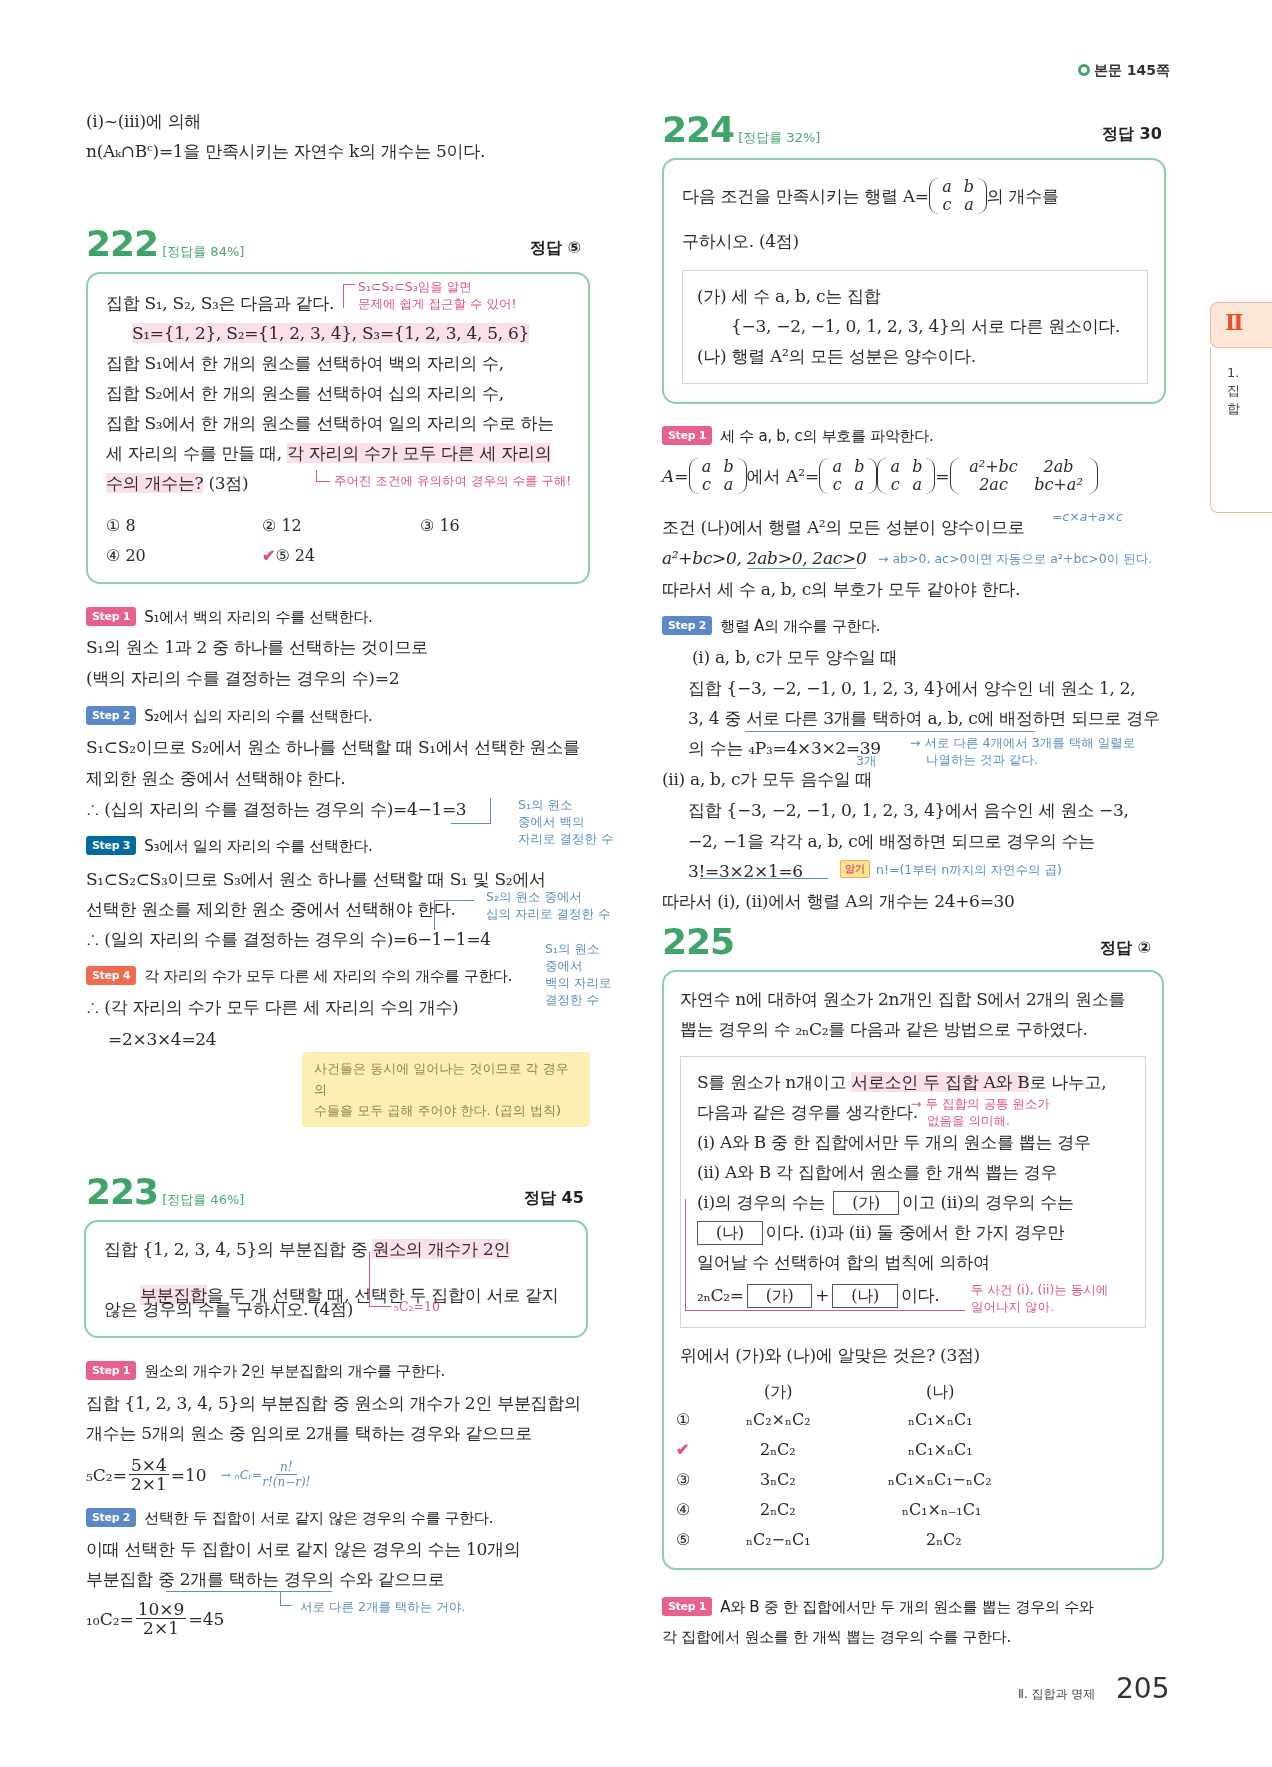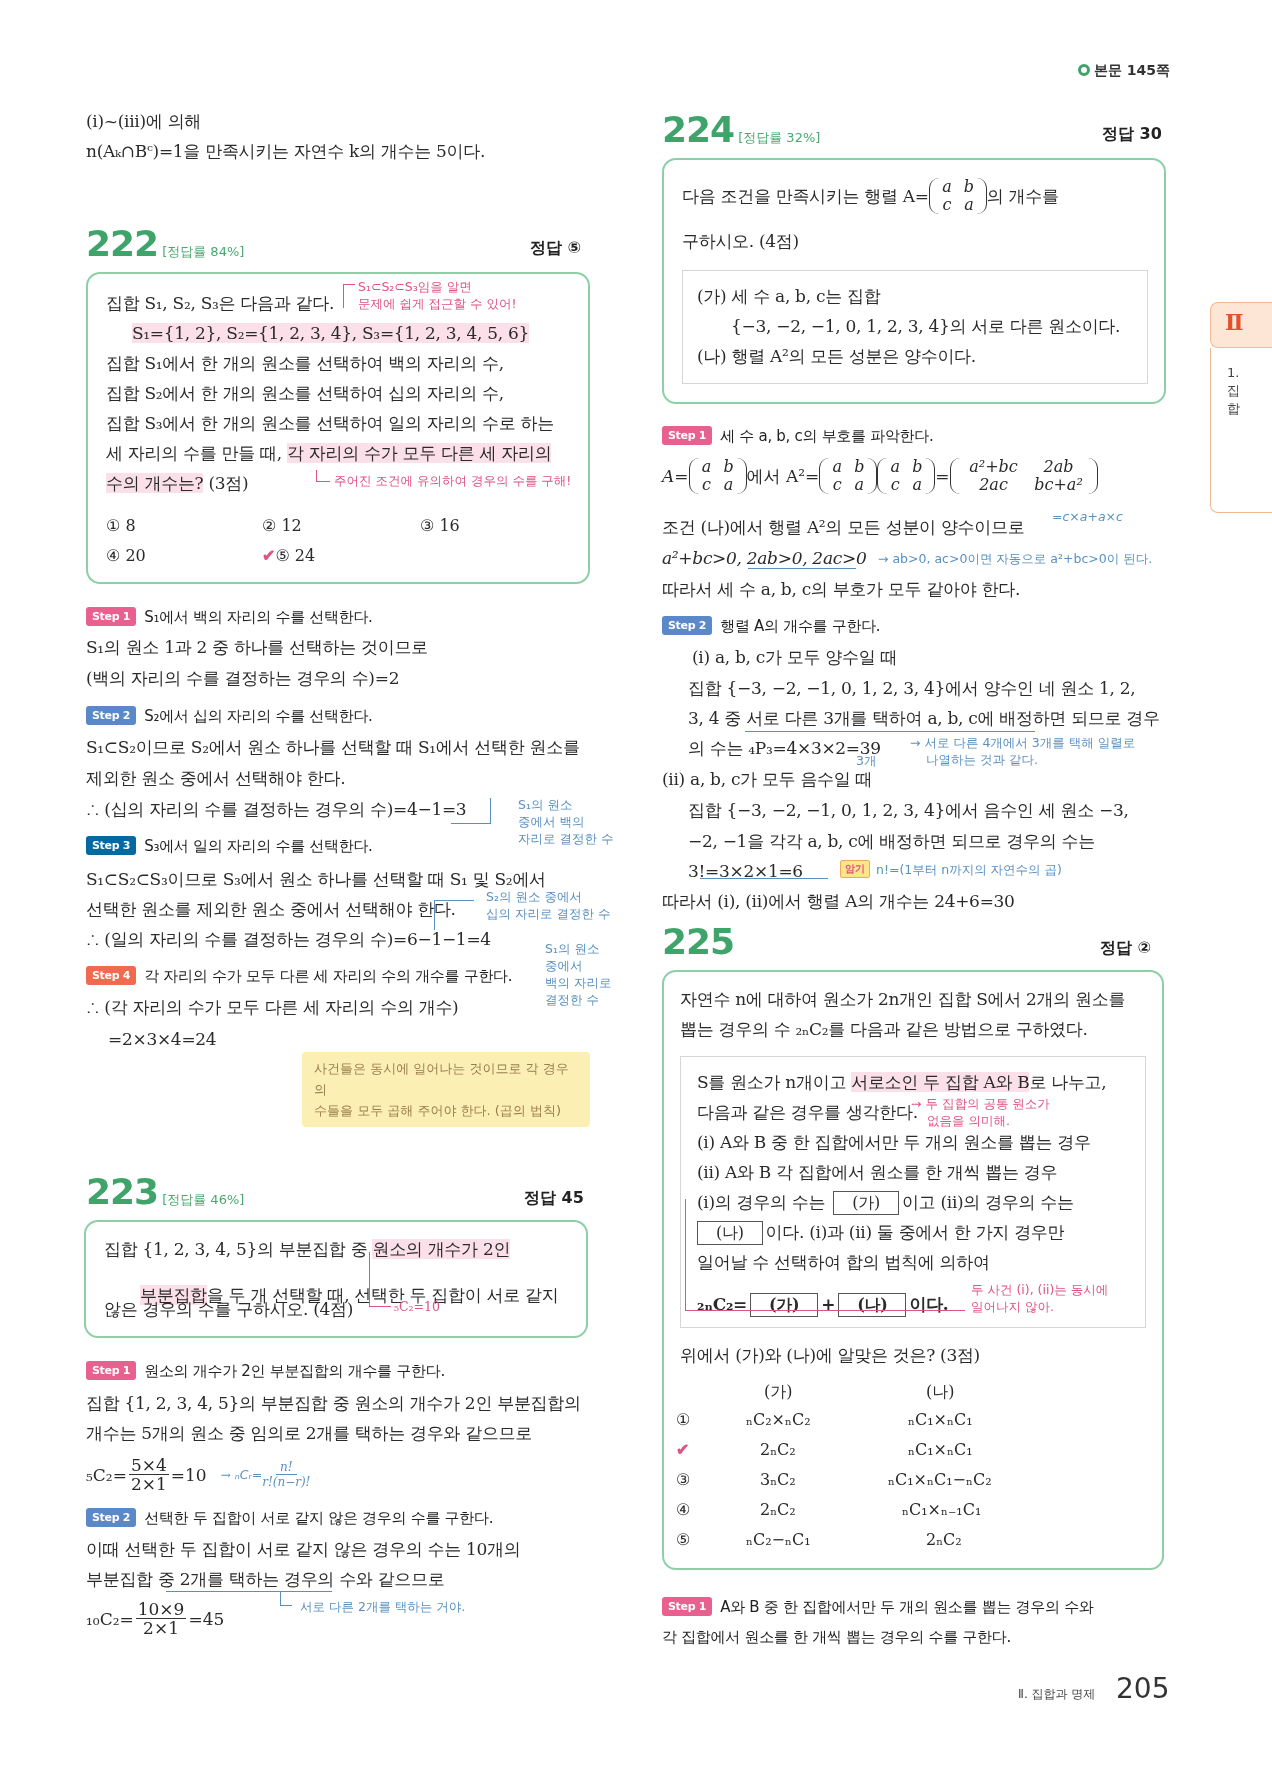--- a/index.html
+++ b/index.html
@@ -254,21 +254,21 @@
     <div class="abs line" style="left:16px; top:40px;">다음과 같은 경우를 생각한다.</div>
     <div class="abs note-pink" style="left:230px; top:38px;">
       <div><span>→ </span><span>두 집합의 공통 원소가</span></div>
       <div style="padding-left:16px;">없음을 의미해.</div>
     </div>
     <div class="abs line" style="left:16px; top:70px;">(i) A와 B 중 한 집합에서만 두 개의 원소를 뽑는 경우</div>
     <div class="abs line" style="left:16px; top:100px;">(ii) A와 B 각 집합에서 원소를 한 개씩 뽑는 경우</div>
     <div class="abs line" style="left:16px; top:130px;"><span>(i)의 경우의 수는</span> <span class="blank">(가)</span><span>이고 (ii)의 경우의 수는</span></div>
     <div class="abs line" style="left:16px; top:160px;"><span class="blank" style="margin-left:0;">(나)</span><span>이다. (i)과 (ii) 둘 중에서 한 가지 경우만</span></div>
     <div class="abs line" style="left:16px; top:190px;">일어날 수 선택하여 합의 법칙에 의하여</div>
-    <div class="abs line" style="left:16px; top:232px;font-weight:bold;"><span>₂ₙC₂=</span><span class="blank">(가)</span><span>+</span><span class="blank">(나)</span><span>이다.</span></div>
+    <div class="abs line" style="left:16px; top:223px;"><span>₂ₙC₂=</span><span class="blank">(가)</span><span>+</span><span class="blank">(나)</span><span>이다.</span></div>
     <div class="abs arrow-line" style="left:4px; top:142px; width:280px; height:112px; border-left-width:1.5px; border-bottom-width:1.5px;"></div>
     <div class="abs note-pink" style="left:290px; top:224px;">
       <div>두 사건 (i), (ii)는 동시에</div>
       <div>일어나지 않아.</div>
     </div>
   </div>
 
   <div class="abs line" style="left:16px; top:368px;">위에서 (가)와 (나)에 알맞은 것은? (3점)</div>
   <div class="abs choice" style="left:100px; top:406px;">(가)</div>
   <div class="abs choice" style="left:262px; top:406px;">(나)</div>

